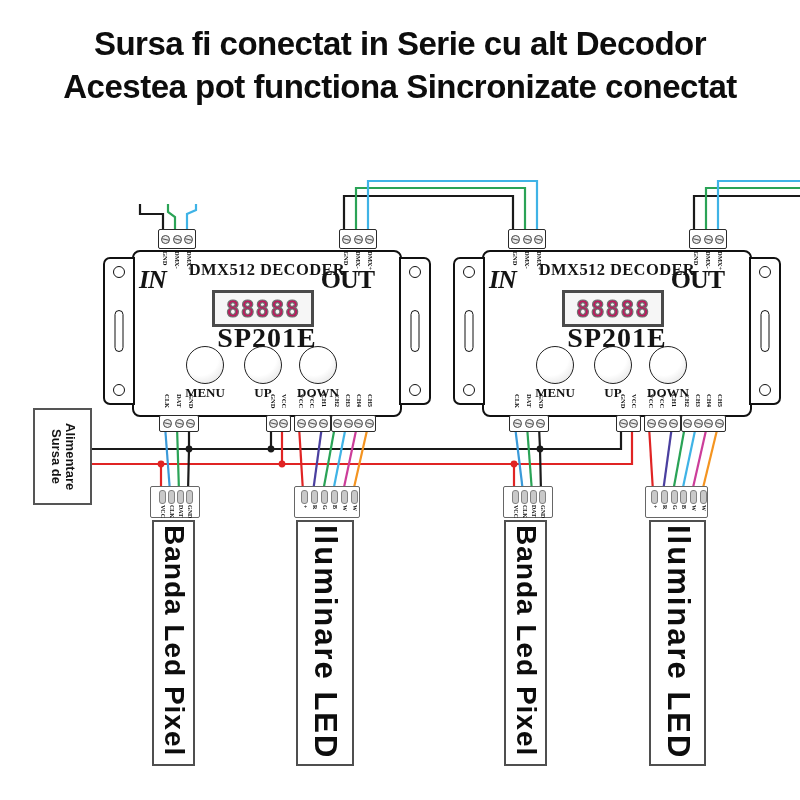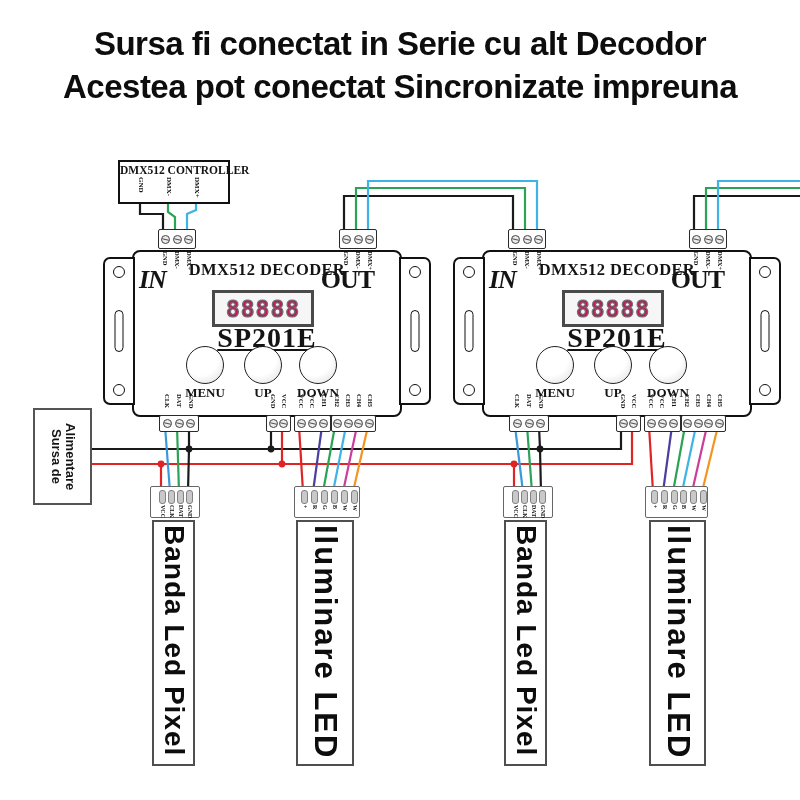--- a/index.html
+++ b/index.html
@@ -56,21 +56,21 @@
   .bb3{left:160px;width:37px;} .bb4{left:197px;width:45px;}
   .d-inout{position:absolute;top:13px;font:bold 26px "Liberation Serif",serif;letter-spacing:-1px;}
   .d-in{left:5px;font-style:italic;} .d-out{right:26px;}
   .d-title{position:absolute;left:0;top:8px;width:100%;text-align:center;
            font:bold 16.5px "Liberation Serif",serif;letter-spacing:0.4px;}
   .display{position:absolute;left:78px;top:38px;width:96px;height:31px;background:#f6f6f6;
            border:3px solid #4a4a4a;display:flex;align-items:center;justify-content:center;box-sizing:content-box;}
   .digits{font:bold 23px "DejaVu Sans Mono",monospace;color:#be185d;letter-spacing:1px;
           -webkit-text-stroke:1.2px #6f6f6f;}
   .d-model{position:absolute;left:0;top:70px;width:100%;text-align:center;
-           font:bold 28px "Liberation Serif",serif;letter-spacing:1px;text-decoration:underline;}
+           font:bold 28px "Liberation Serif",serif;letter-spacing:1px;}
   .btn{position:absolute;top:94px;width:38px;height:38px;border-radius:50%;border:1.6px solid #222;
        background:radial-gradient(circle at 38% 30%,#ffffff 52%,#e6e6e6 86%,#d2d2d2);box-sizing:border-box;}
   .btn-m{left:52px;} .btn-u{left:110px;} .btn-d{left:165px;}
   .btn-label{position:absolute;top:133px;transform:translateX(-50%);
              font:bold 13px "Liberation Serif",serif;white-space:nowrap;}
   .toplab{top:-1px;height:18px;} .botlab{top:142px;height:20px;}
   
   .psu{position:absolute;left:33px;top:408px;width:59px;height:97px;background:#fff;
        border:2px solid #555;z-index:3;display:flex;align-items:center;justify-content:center;box-sizing:border-box;}
   .psu-text{writing-mode:vertical-lr;font:bold 13px/1.15 "Liberation Sans",sans-serif;text-align:center;}
@@ -88,21 +88,21 @@
               font:bold 28px "Liberation Sans",sans-serif;letter-spacing:1px;color:#0d0d0d;}
   .strip-analog .strip-text{font-size:31px;letter-spacing:2px;}
 </style>
 </head>
 <body>
 
 <div id="stage">
 
   <div class="hdr">
     <div>Sursa fi conectat in Serie cu alt Decodor</div>
-    <div>Acestea pot conectat Sincronizate impreuna</div>
+    <div>Acestea pot functiona Sincronizate conectat</div>
   </div>
 
   <svg id="wires" width="800" height="800">
     <g>
       <polyline class="w-gnd bus" points="92,449 621,449 621,428"></polyline>
       <polyline class="w-vcc bus" points="92,464 632,464 632,428"></polyline>
     </g>
     <g>
       <polyline class="w-gnd" points="140,204 140,214 163,214 163,235"></polyline>
       <polyline class="w-dmxm" points="168,204 168,212 175,217 175,235"></polyline>
@@ -147,26 +147,20 @@
     <g>
       <circle class="dot-gnd" cx="189" cy="449" r="3.4"></circle>
       <circle class="dot-gnd" cx="271" cy="449" r="3.4"></circle>
       <circle class="dot-gnd" cx="540" cy="449" r="3.4"></circle>
       <circle class="dot-vcc" cx="161" cy="464" r="3.4"></circle>
       <circle class="dot-vcc" cx="282" cy="464" r="3.4"></circle>
       <circle class="dot-vcc" cx="514" cy="464" r="3.4"></circle>
     </g>
   </svg>
 
-  <div class="ctrl">
-    <div class="ctrl-title">DMX512 CONTROLLER</div>
-    <span class="vlabel" style="left:17px">GND</span>
-    <span class="vlabel" style="left:45px">DMX-</span>
-    <span class="vlabel" style="left:73px">DMX+</span>
-  </div>
 
   <div class="decoder d1">
     <div class="ear ear-l">
       <span class="ear-hole" style="top:7px"></span>
       <span class="ear-slot"></span>
       <span class="ear-hole" style="bottom:7px"></span>
     </div>
     <div class="ear ear-r">
       <span class="ear-hole" style="top:7px"></span>
       <span class="ear-slot"></span>

